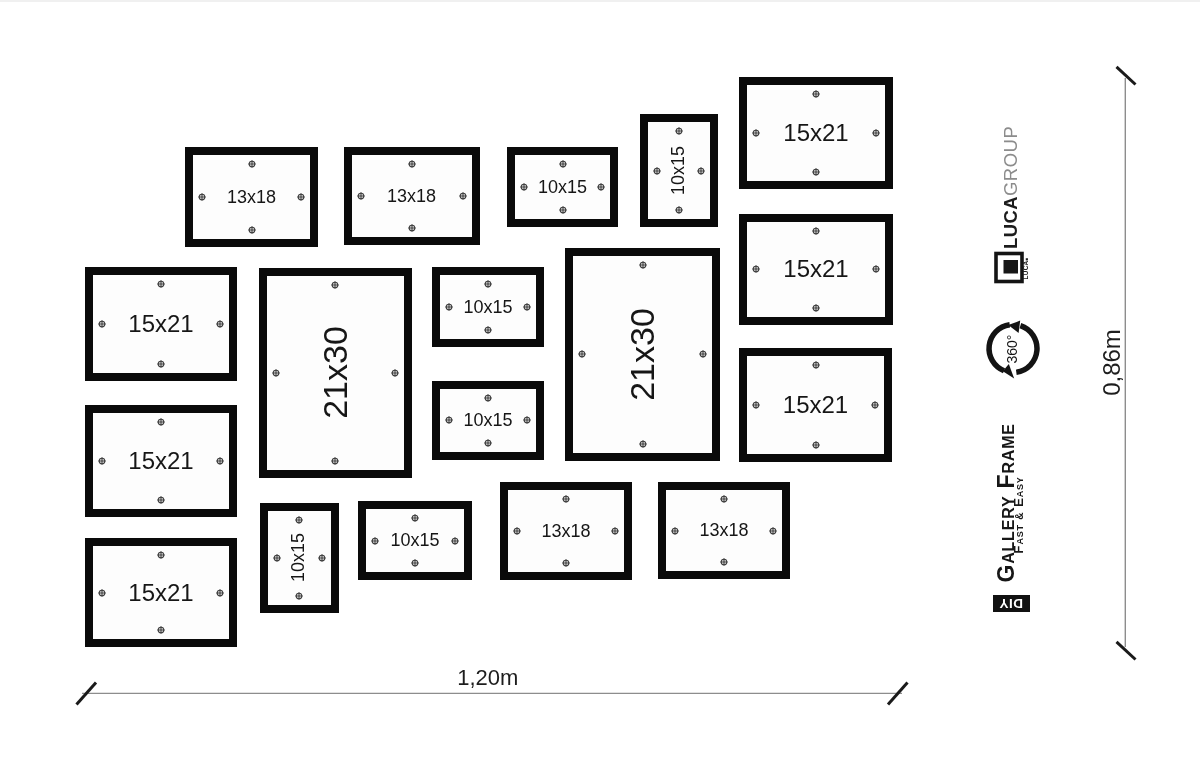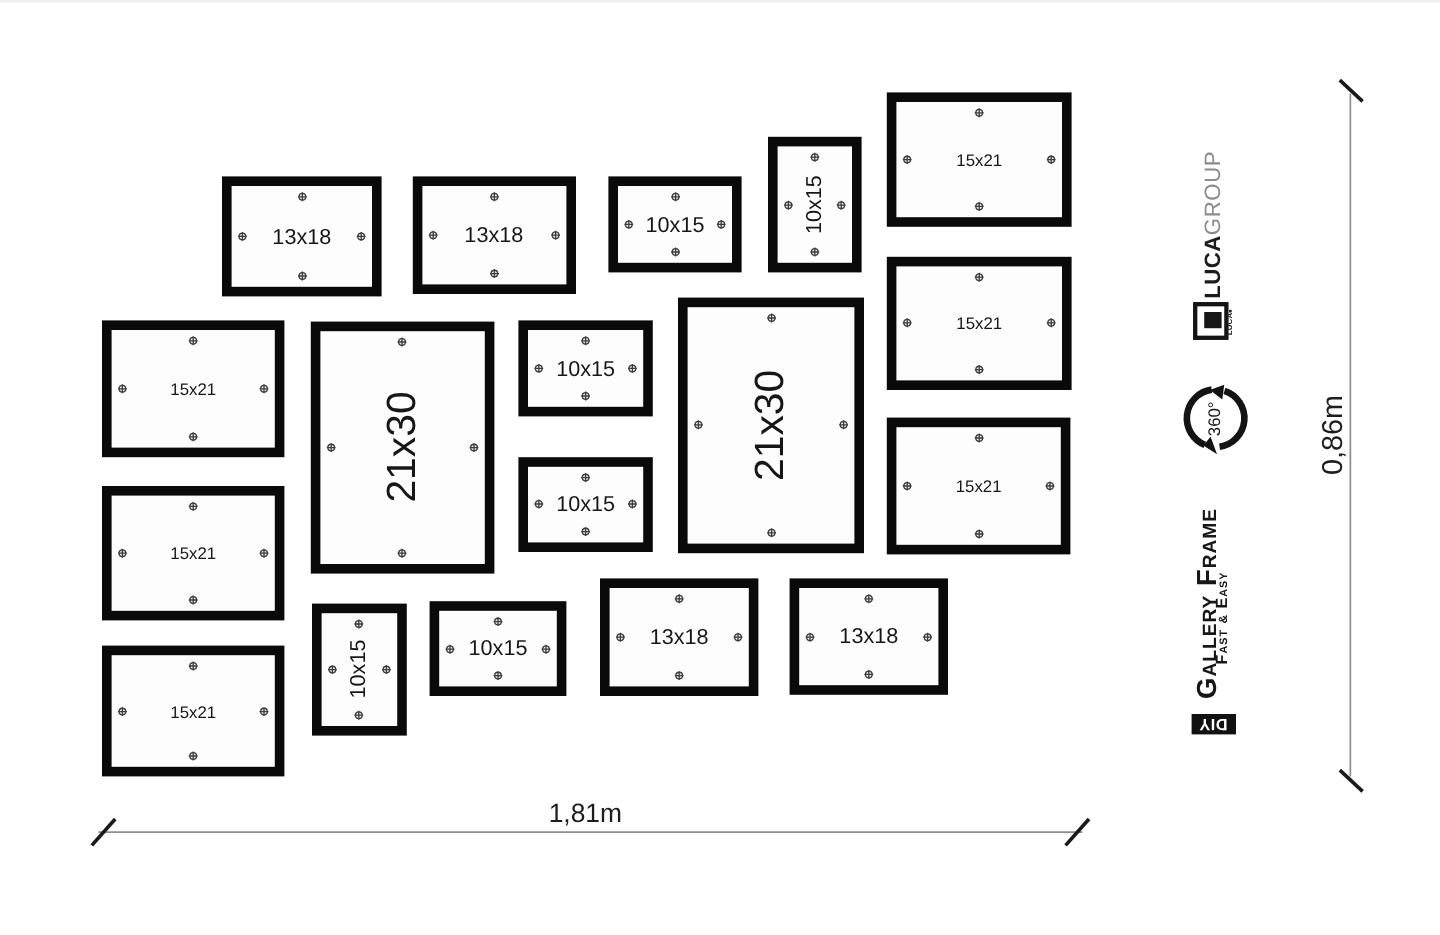--- a/index.html
+++ b/index.html
@@ -6,21 +6,21 @@
      font-family:"Liberation Sans",sans-serif;overflow:hidden;}
 .frame{position:absolute;border:8px solid #0a0a0a;background:#fdfdfd;}
 .scr{position:absolute;}
 .s-t{left:50%;top:4px;transform:translateX(-50%);}
 .s-b{left:50%;bottom:4px;transform:translateX(-50%);}
 .s-l{left:4px;top:50%;transform:translateY(-50%);}
 .s-r{right:4px;top:50%;transform:translateY(-50%);}
 .lbl{position:absolute;inset:0;display:flex;align-items:center;justify-content:center;}
 .lbl .t{font-size:18px;color:#161616;white-space:nowrap;display:block;}
 .lbl .rot{transform:rotate(-90deg);}
-.lbl .mid{font-size:14px;}
+.lbl .mid{font-size:24px;}
 .lbl .big{font-size:34px;}
 .dim{color:#1d1d1d;}
 </style></head>
 <body>
 
 <div style="position:absolute;left:0;top:0;width:1200px;height:2px;background:#f0f0f0;"></div>
 
 <div class="frame" style="left:185px;top:147px;width:117px;height:84px;">
     <svg class="scr s-t" width="10" height="10" viewBox="0 0 10 10">
       <circle cx="5" cy="5" r="2.8" fill="#ececec" stroke="#3d3d3d" stroke-width="1.1"></circle>
@@ -425,21 +425,21 @@
 <line x1="888" y1="704.5" x2="907.5" y2="682.5" stroke="#1a1a1a" stroke-width="3"></line>
     </g>
 
 <g>
       <line x1="1125.3" y1="78" x2="1125.3" y2="647" stroke="#8d8d8d" stroke-width="1.4"></line>
 <line x1="1116.5" y1="66.8" x2="1135.5" y2="84.5" stroke="#1a1a1a" stroke-width="3"></line>
 <line x1="1116.5" y1="641.8" x2="1135.5" y2="659.5" stroke="#1a1a1a" stroke-width="3"></line>
     </g>
 </svg>
 
-<div class="dim" style="position:absolute;left:417.8px;top:665px;width:140px;text-align:center;font-size:22px;">1,81m</div>
+<div class="dim" style="position:absolute;left:417.8px;top:665px;width:140px;text-align:center;font-size:22px;">1,20m</div>
 
 <div class="dim" style="position:absolute;left:1076px;top:349px;width:70px;height:27px;line-height:27px;text-align:center;font-size:24px;transform:rotate(-90deg);">0,86m</div>
 
 <div style="position:absolute;left:951px;top:177.5px;width:119px;height:23px;line-height:23px;font-size:18.5px;letter-spacing:0.4px;transform:rotate(-90deg);white-space:nowrap;text-align:center;"><span style="font-weight:bold;color:#1c1c1c;">LUCA</span><span style="color:#8c8c8c;letter-spacing:0.5px;">GROUP</span></div>
 
 <svg width="34" height="33" viewBox="0 0 34 33" style="position:absolute;left:994px;top:251px;">
 <rect x="2" y="2.5" width="26" height="28" fill="none" stroke="#141414" stroke-width="3.6"></rect>
 <rect x="9.5" y="9" width="14.5" height="13.5" fill="#171717"></rect>
 </svg>
 

